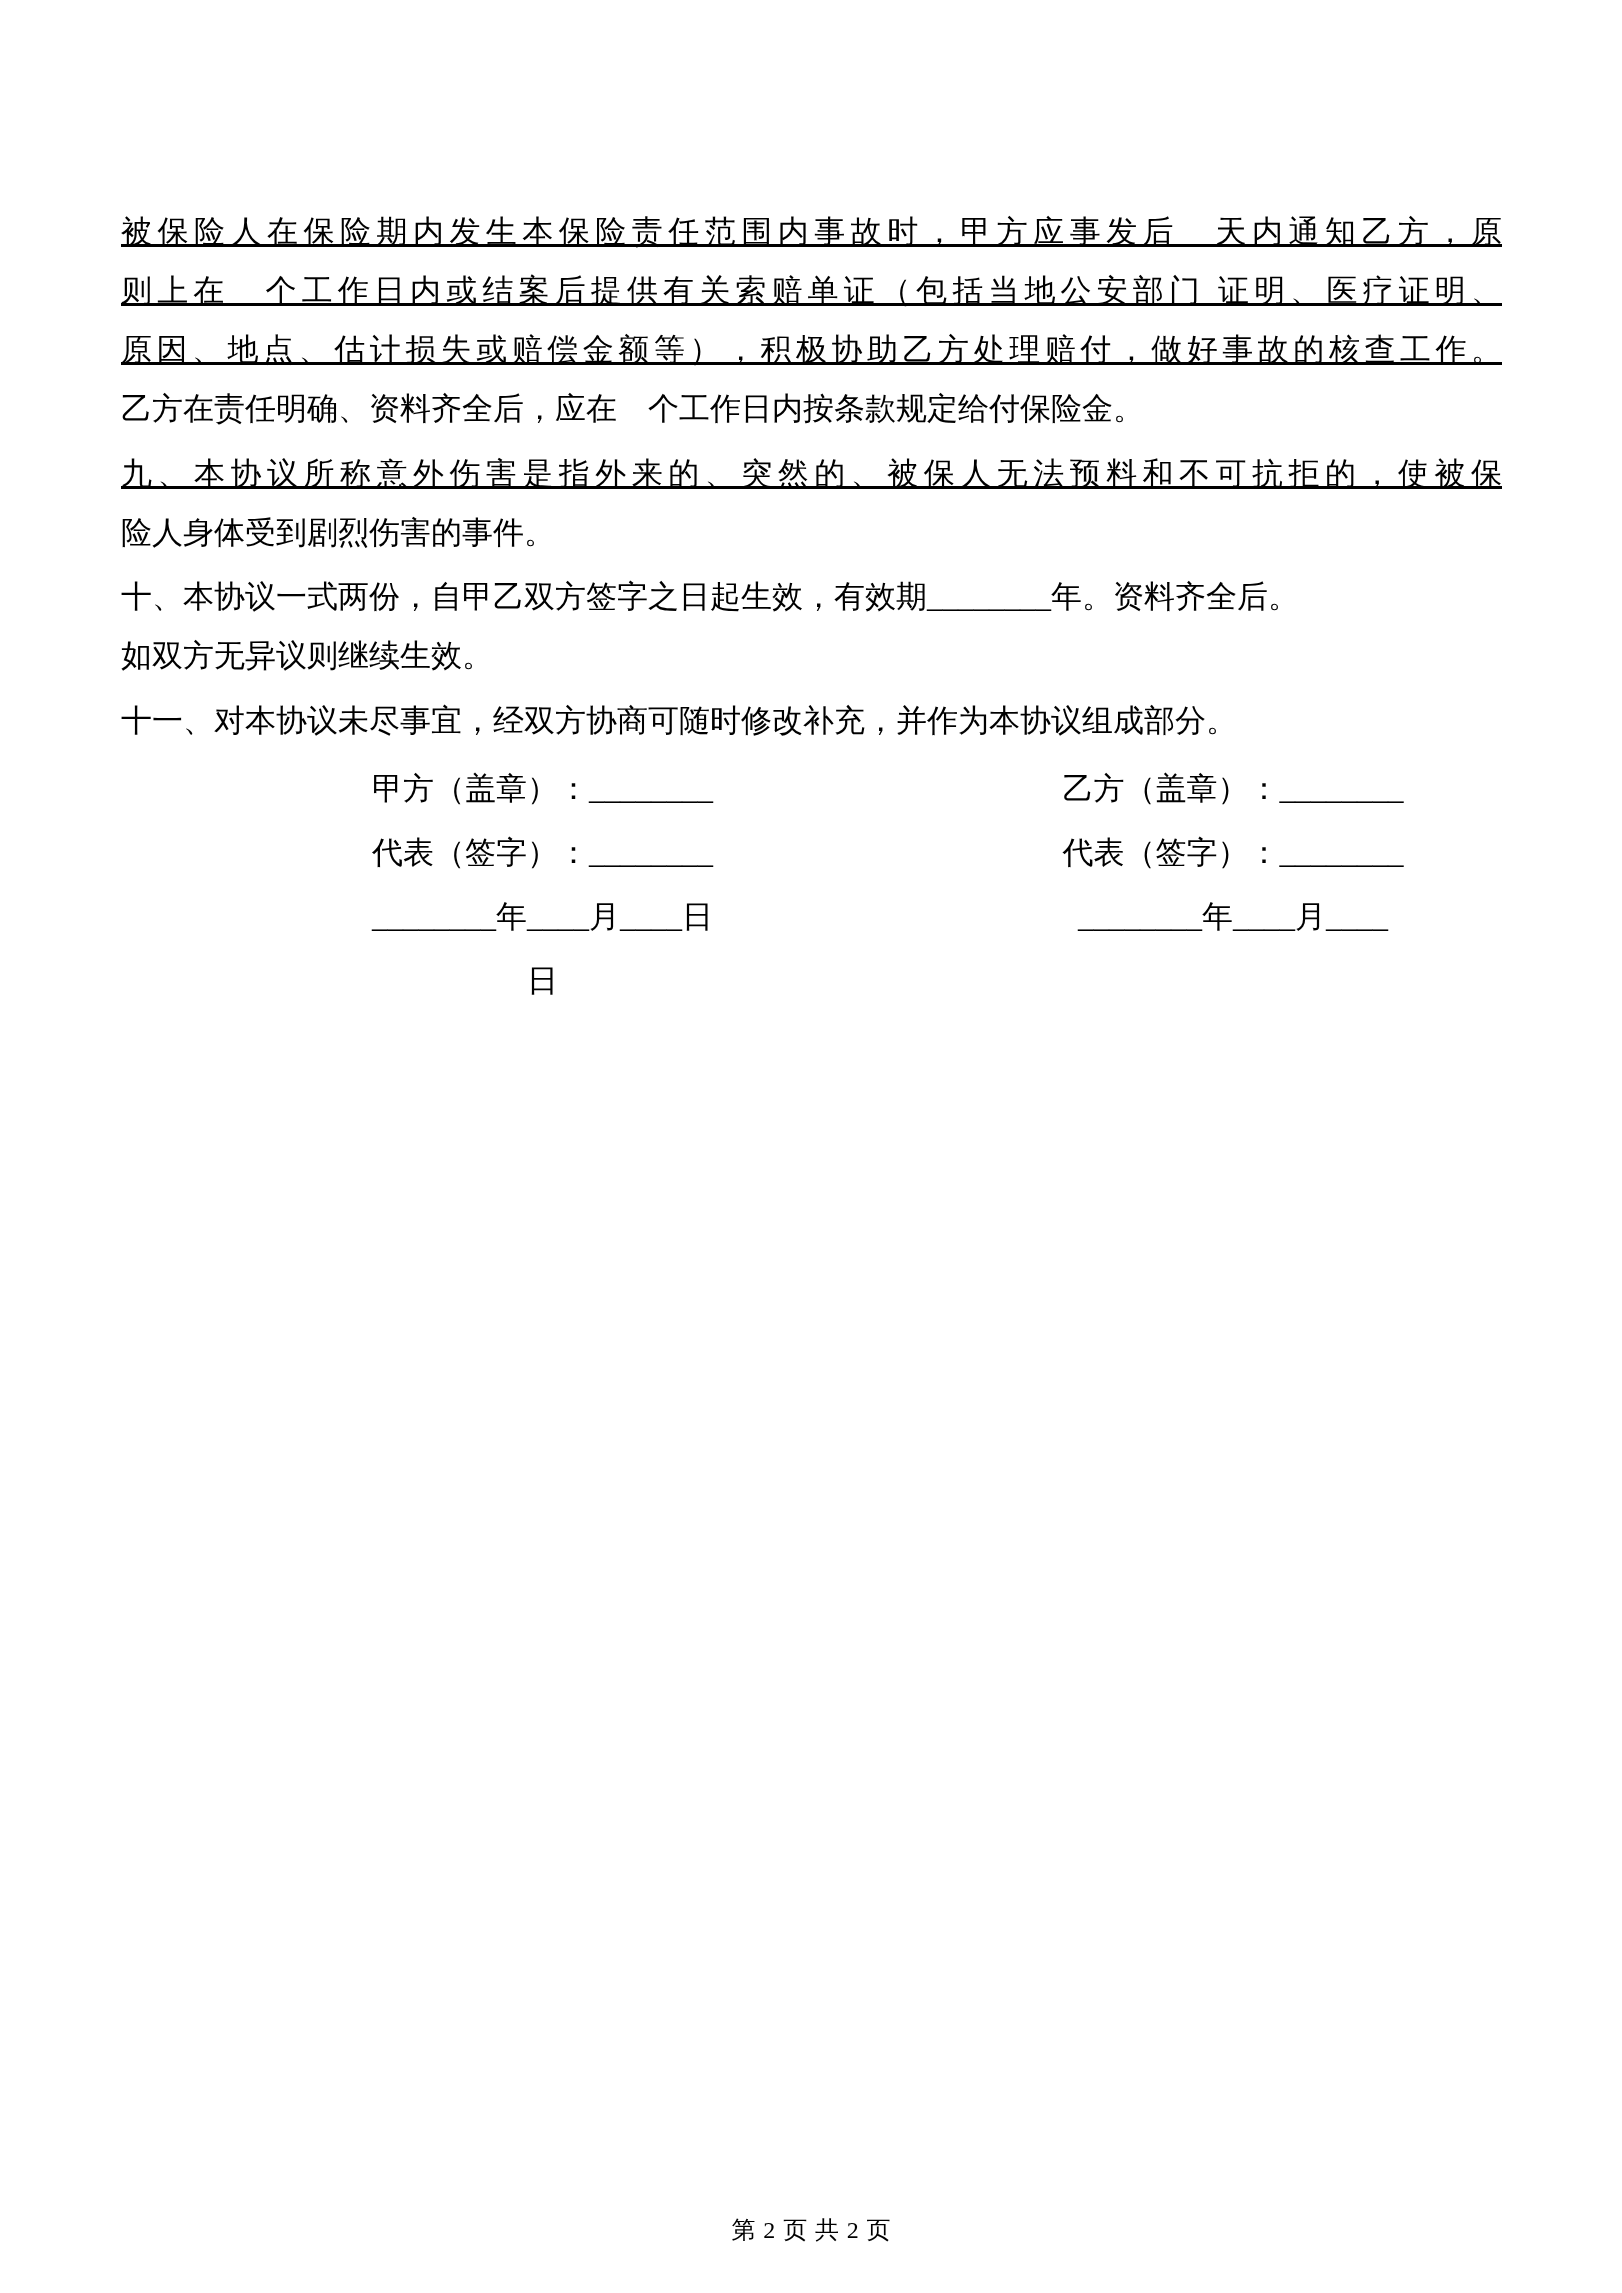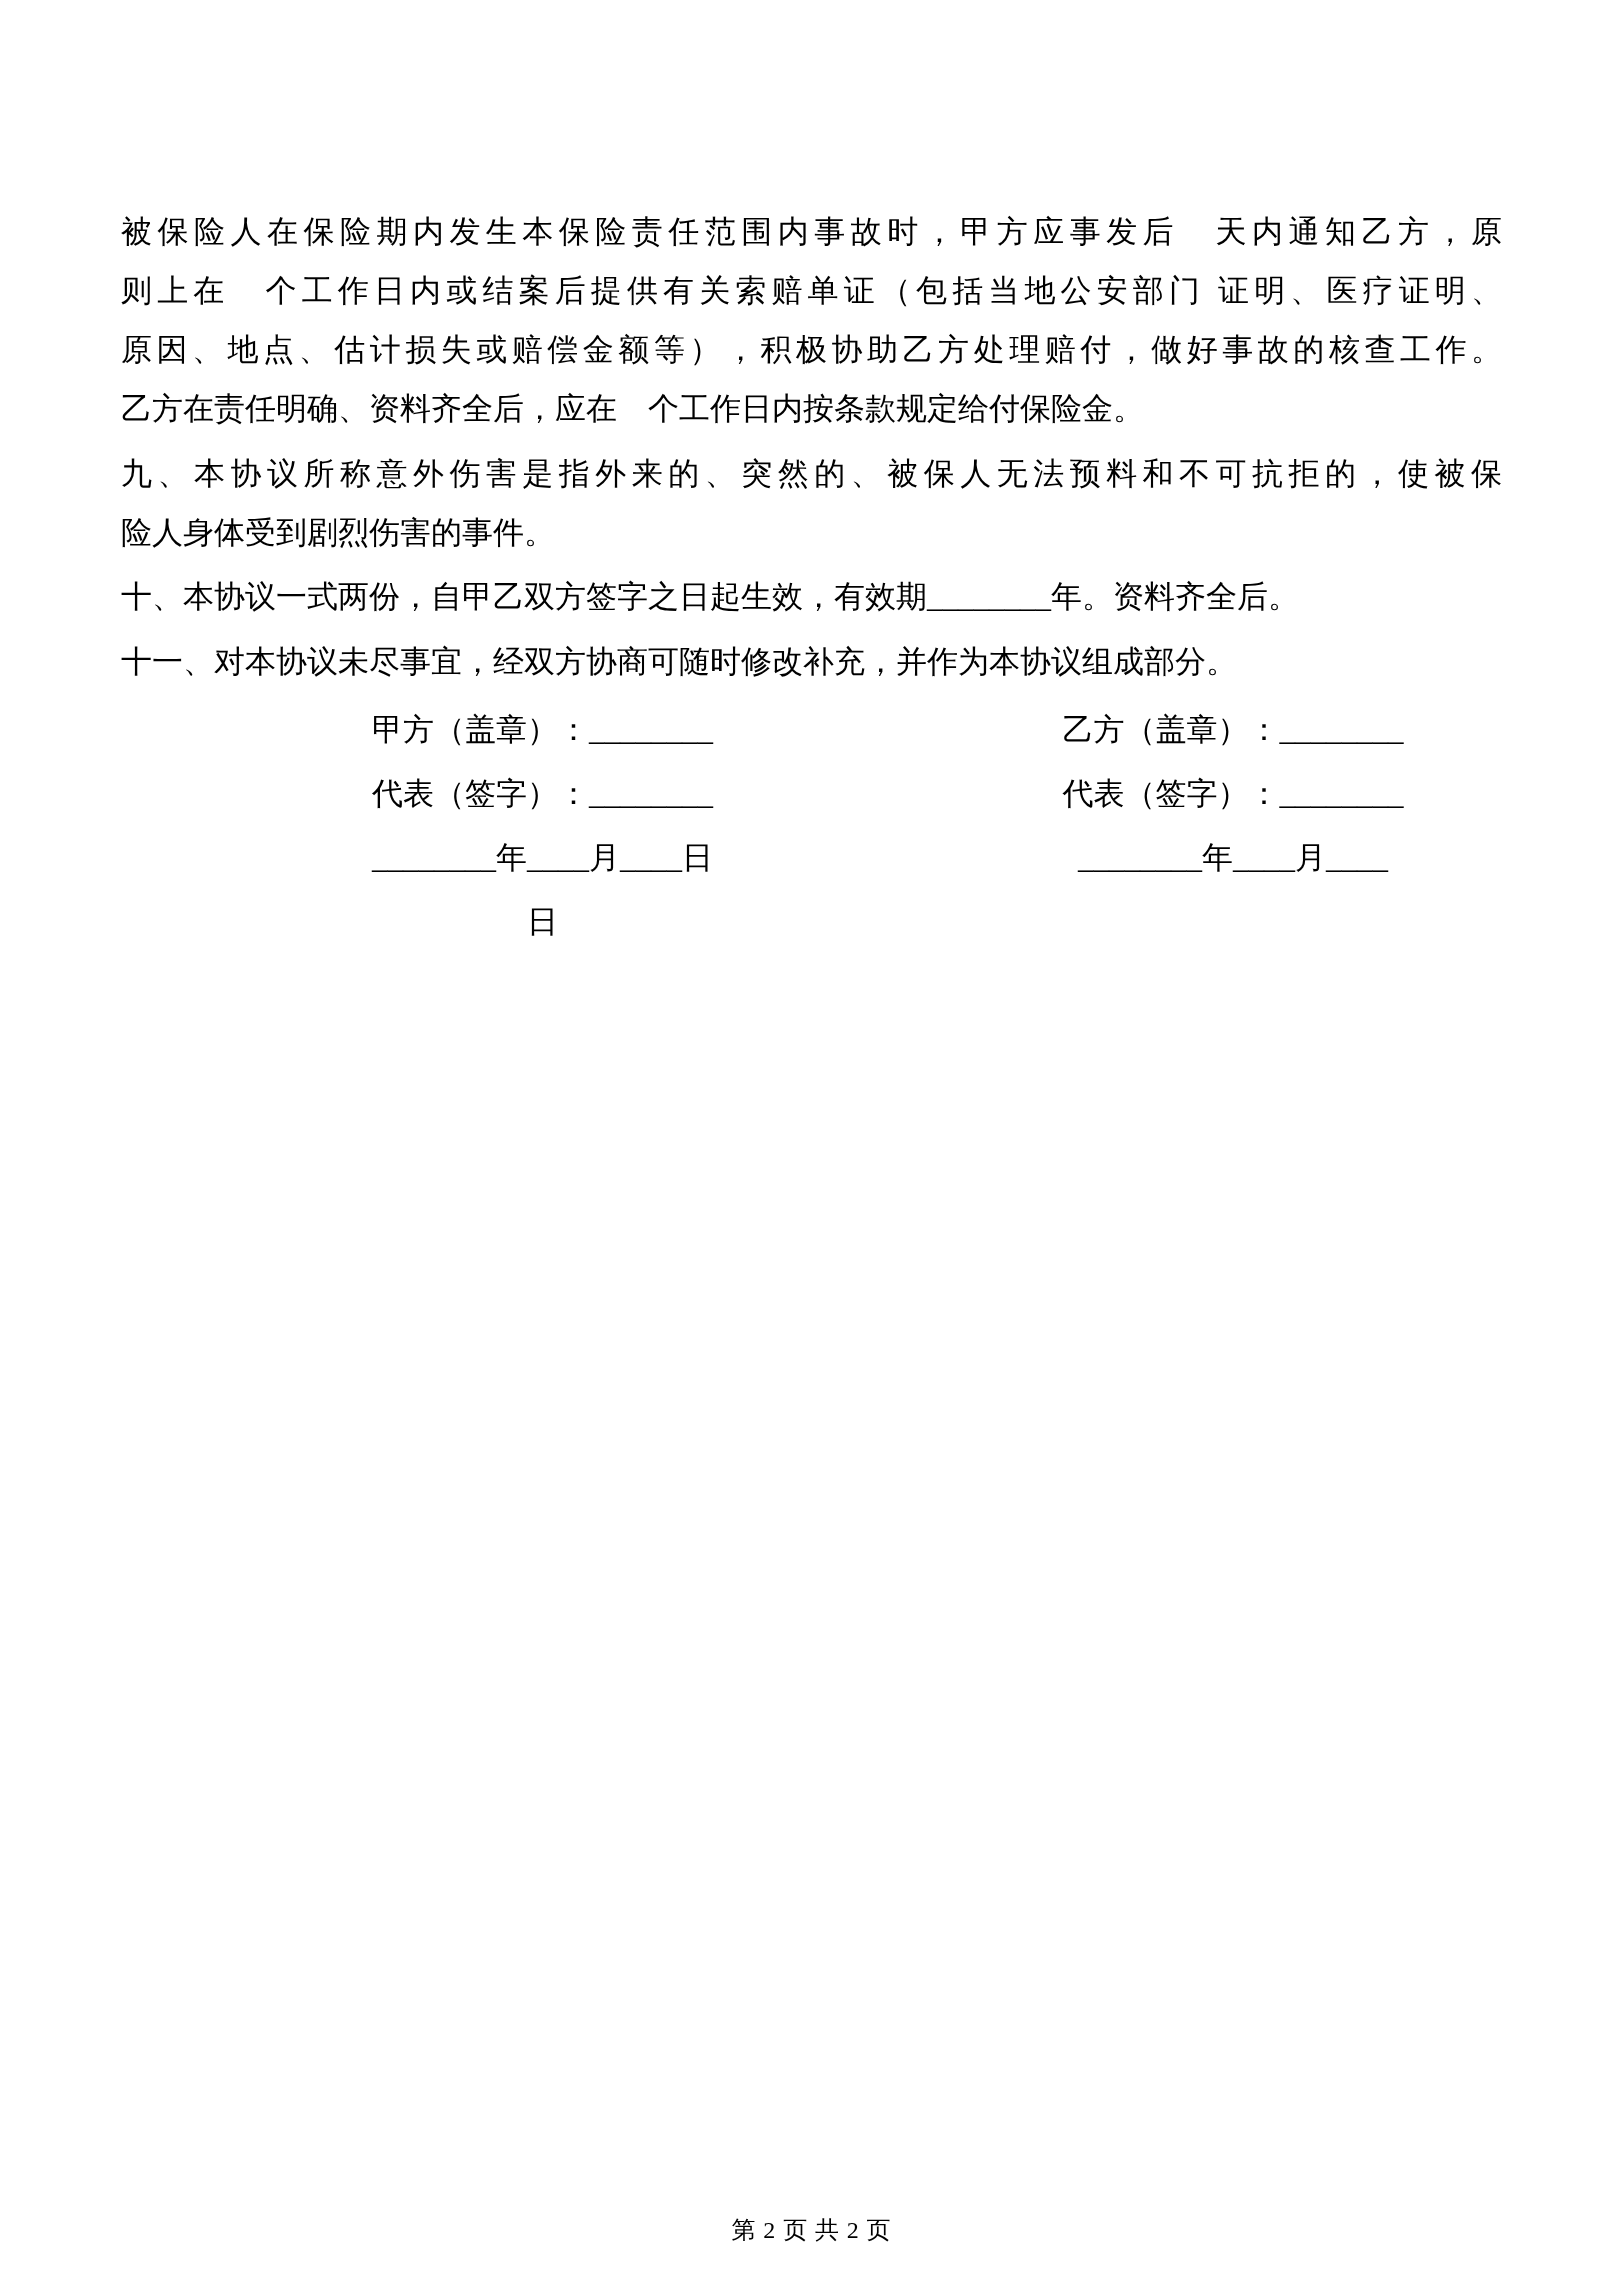--- a/index.html
+++ b/index.html
@@ -31,20 +31,21 @@
     margin: 0 0 5.5px 0;
   }
   .line {
     line-height: 59px;
     min-height: 59px;
     white-space: pre-wrap;
   }
   .jfull {
     text-align: justify;
     text-align-last: justify;
+    text-decoration: underline;
   }
   .sig-block {
     margin-top: 7.3px;
   }
   .sig-row {
     display: grid;
     grid-template-columns: 843px 1fr;
     line-height: 64px;
     min-height: 64px;
     text-align: center;
@@ -77,20 +78,21 @@
       <div class="line">乙方在责任明确、资料齐全后，应在　个工作日内按条款规定给付保险金。</div>
     </div>
 
     <div class="para">
       <div class="line jfull">九、本协议所称意外伤害是指外来的、突然的、被保人无法预料和不可抗拒的，使被保</div>
       <div class="line">险人身体受到剧烈伤害的事件。</div>
     </div>
 
     <div class="para">
       <div class="line">十、本协议一式两份，自甲乙双方签字之日起生效，有效期________年。资料齐全后。</div>
+      <div class="line">如双方无异议则继续生效。</div>
     </div>
 
     <div class="para">
       <div class="line">十一、对本协议未尽事宜，经双方协商可随时修改补充，并作为本协议组成部分。</div>
     </div>
 
     <div class="sig-block">
       <div class="sig-row">
         <div class="sig-cell">甲方（盖章）：________</div>
         <div class="sig-cell">乙方（盖章）：________</div>

